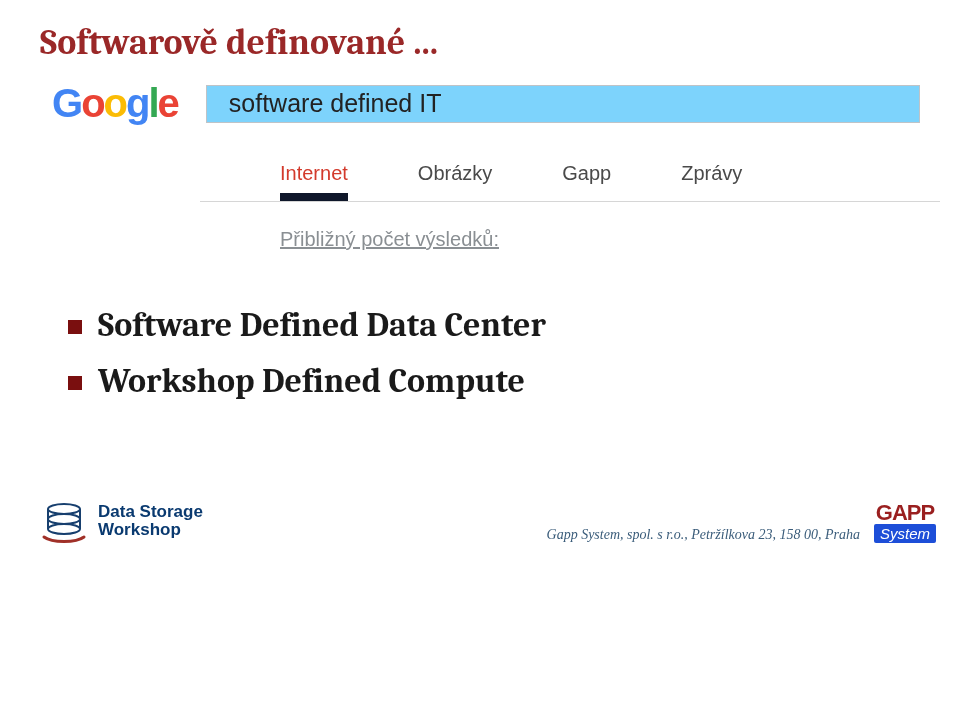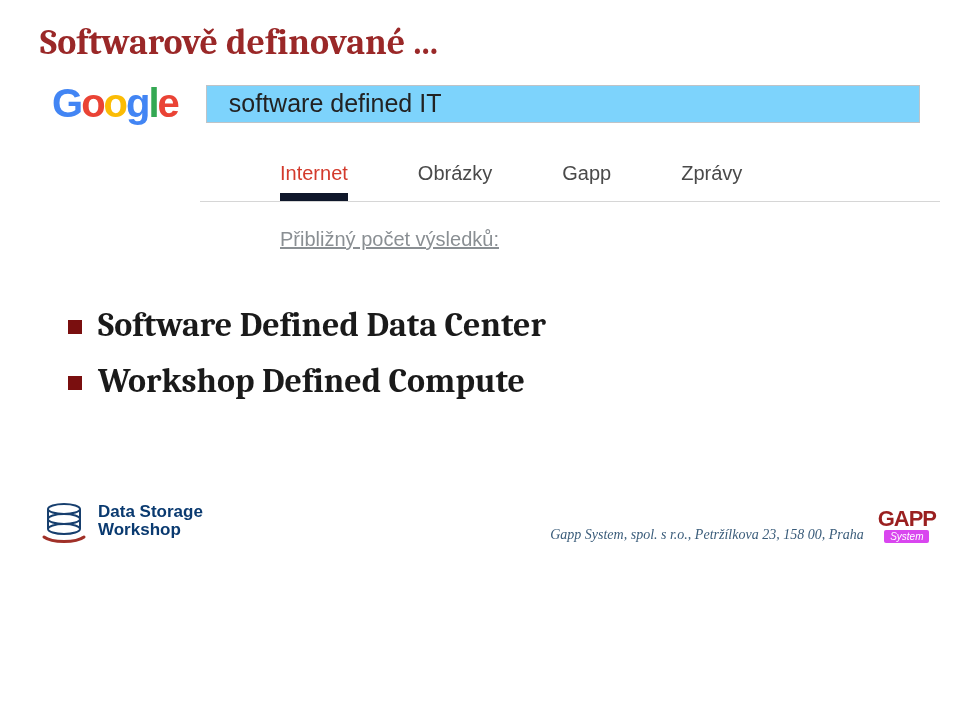--- a/index.html
+++ b/index.html
@@ -28,21 +28,21 @@
   .bullets li::before { content: ""; position: absolute; left: 6px; top: 15px; width: 14px; height: 14px; background: #7a0f0f; }
 
   .footer { position: absolute; left: 40px; right: 24px; bottom: 12px; display: flex; align-items: flex-end; justify-content: space-between; }
   .dsw-logo { display: flex; align-items: center; gap: 10px; }
   .dsw-icon svg { display: block; }
   .dsw-text { font-family: Arial, sans-serif; font-size: 17px; font-weight: 700; color: #0a3a70; line-height: 1.05; }
   .footer-right { display: flex; align-items: flex-end; gap: 14px; }
   .tagline { font-family: Georgia, serif; font-style: italic; font-size: 14px; color: #3a5c7a; white-space: nowrap; margin-top: 29px; }
   .gapp-logo { display: flex; flex-direction: column; align-items: center; }
   .gapp-box { font-family: "Arial Black", Arial, sans-serif; font-weight: 900; font-size: 22px; color: #9a1f1f; letter-spacing: -1px; }
-  .gapp-sub { font-family: Arial, sans-serif; font-size: 10px; font-style: italic; color: #fff; background: #d946ef; padding: 1px 6px; border-radius: 2px; margin-top: -2px; }
+  .gapp-sub { font-family: Arial, sans-serif; font-size: 15px; font-style: italic; color: #fff; background: #1d4ed8; padding: 1px 6px; border-radius: 2px; margin-top: -2px; }
 </style>
 </head>
 <body>
 
 <div class="slide">
 
   <h1 class="title">Softwarově definované ...</h1>
 
   <div class="google-row">
     <div class="google-logo">

